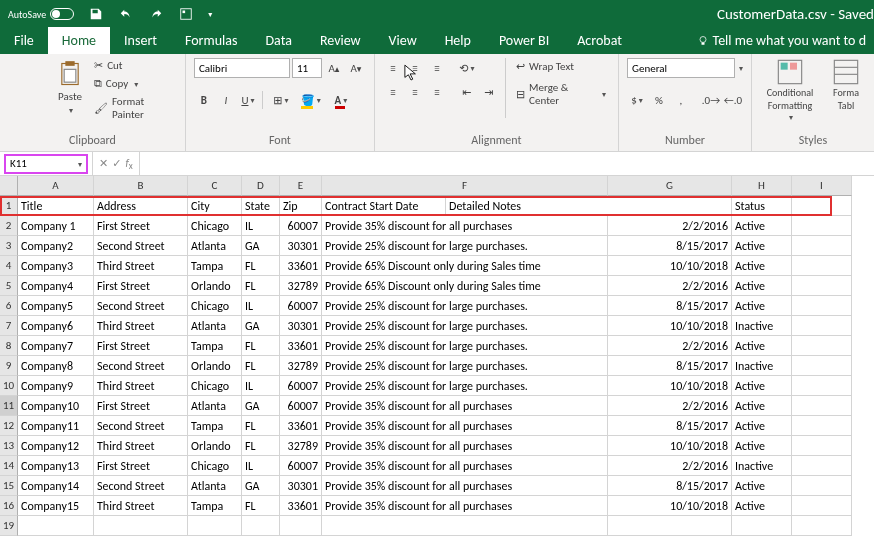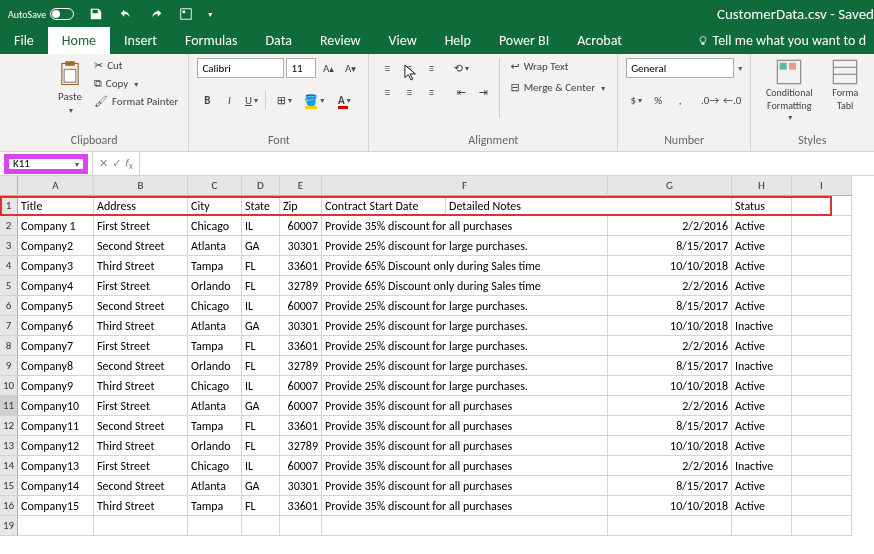--- a/index.html
+++ b/index.html
@@ -28,39 +28,39 @@
 
 
 .clipboard-big { display: flex; flex-direction: column; align-items: center; gap: 2px; padding: 2px; margin-left: 46px; }
 .clipboard-big .icon { width: 28px; height: 28px; }
 .clipboard-items { display: flex; flex-direction: column; gap: 3px; font-size: 11px; color: #444; }
 .clipboard-items .item { display: flex; align-items: center; gap: 4px; padding: 1px 2px; cursor: pointer; }
 
 
 .font-row { display: flex; align-items: center; gap: 2px; }
 .font-select { border: 1px solid #b0b0b0; background: #fff; height: 20px; font-size: 11px; padding: 0 4px; }
-.font-select.name { width: 87px; }
+.font-select.name { width: 96px; }
 .font-select.size { width: 30px; }
 .icon-btn { width: 20px; height: 20px; display: flex; align-items: center; justify-content: center; cursor: pointer; color: #444; }
 .icon-btn.with-drop { width: 28px; }
 .font-row2 { display: flex; align-items: center; gap: 2px; margin-top: 6px; }
 
 
 .align-grid { display: flex; flex-direction: column; gap: 4px; }
 
 
 .number-row { display: flex; align-items: center; gap: 2px; }
 .number-select { border: 1px solid #b0b0b0; background: #fff; height: 20px; width: 108px; font-size: 11px; padding: 0 4px; }
 
 
 .styles-col { display: flex; flex-direction: column; align-items: center; font-size: 10px; color: #444; }
 
 
 .formula-bar { height: 24px; border-bottom: 1px solid #d4d4d4; display: flex; align-items: center; background: #fff; }
-.name-box { width: 84px; border: 5px solid #d946ef; height: 20px; margin: 0 4px; display: flex; align-items: center; padding: 0 4px; font-size: 11px; justify-content: space-between; }
+.name-box { width: 84px; border: 2px solid #d946ef; height: 20px; margin: 0 4px; display: flex; align-items: center; padding: 0 4px; font-size: 11px; justify-content: space-between; }
 .fx-btns { display: flex; gap: 4px; color: #888; padding: 0 6px; border-left: 1px solid #d4d4d4; border-right: 1px solid #d4d4d4; height: 100%; align-items: center; }
 .formula-input { flex: 1; padding: 0 6px; font-size: 11px; }
 
 
 .grid { display: flex; }
 .row-headers { display: flex; flex-direction: column; }
 .corner { width: 18px; height: 20px; background: #e6e6e6; border-right: 1px solid #b0b0b0; border-bottom: 1px solid #b0b0b0; }
 .row-head { width: 18px; height: 20px; background: #e6e6e6; border-right: 1px solid #b0b0b0; border-bottom: 1px solid #d4d4d4; display: flex; align-items: center; justify-content: center; font-size: 11px; color: #333; }
 .row-head.sel { background: #d0d0d0; }
 .col-headers { display: flex; }

